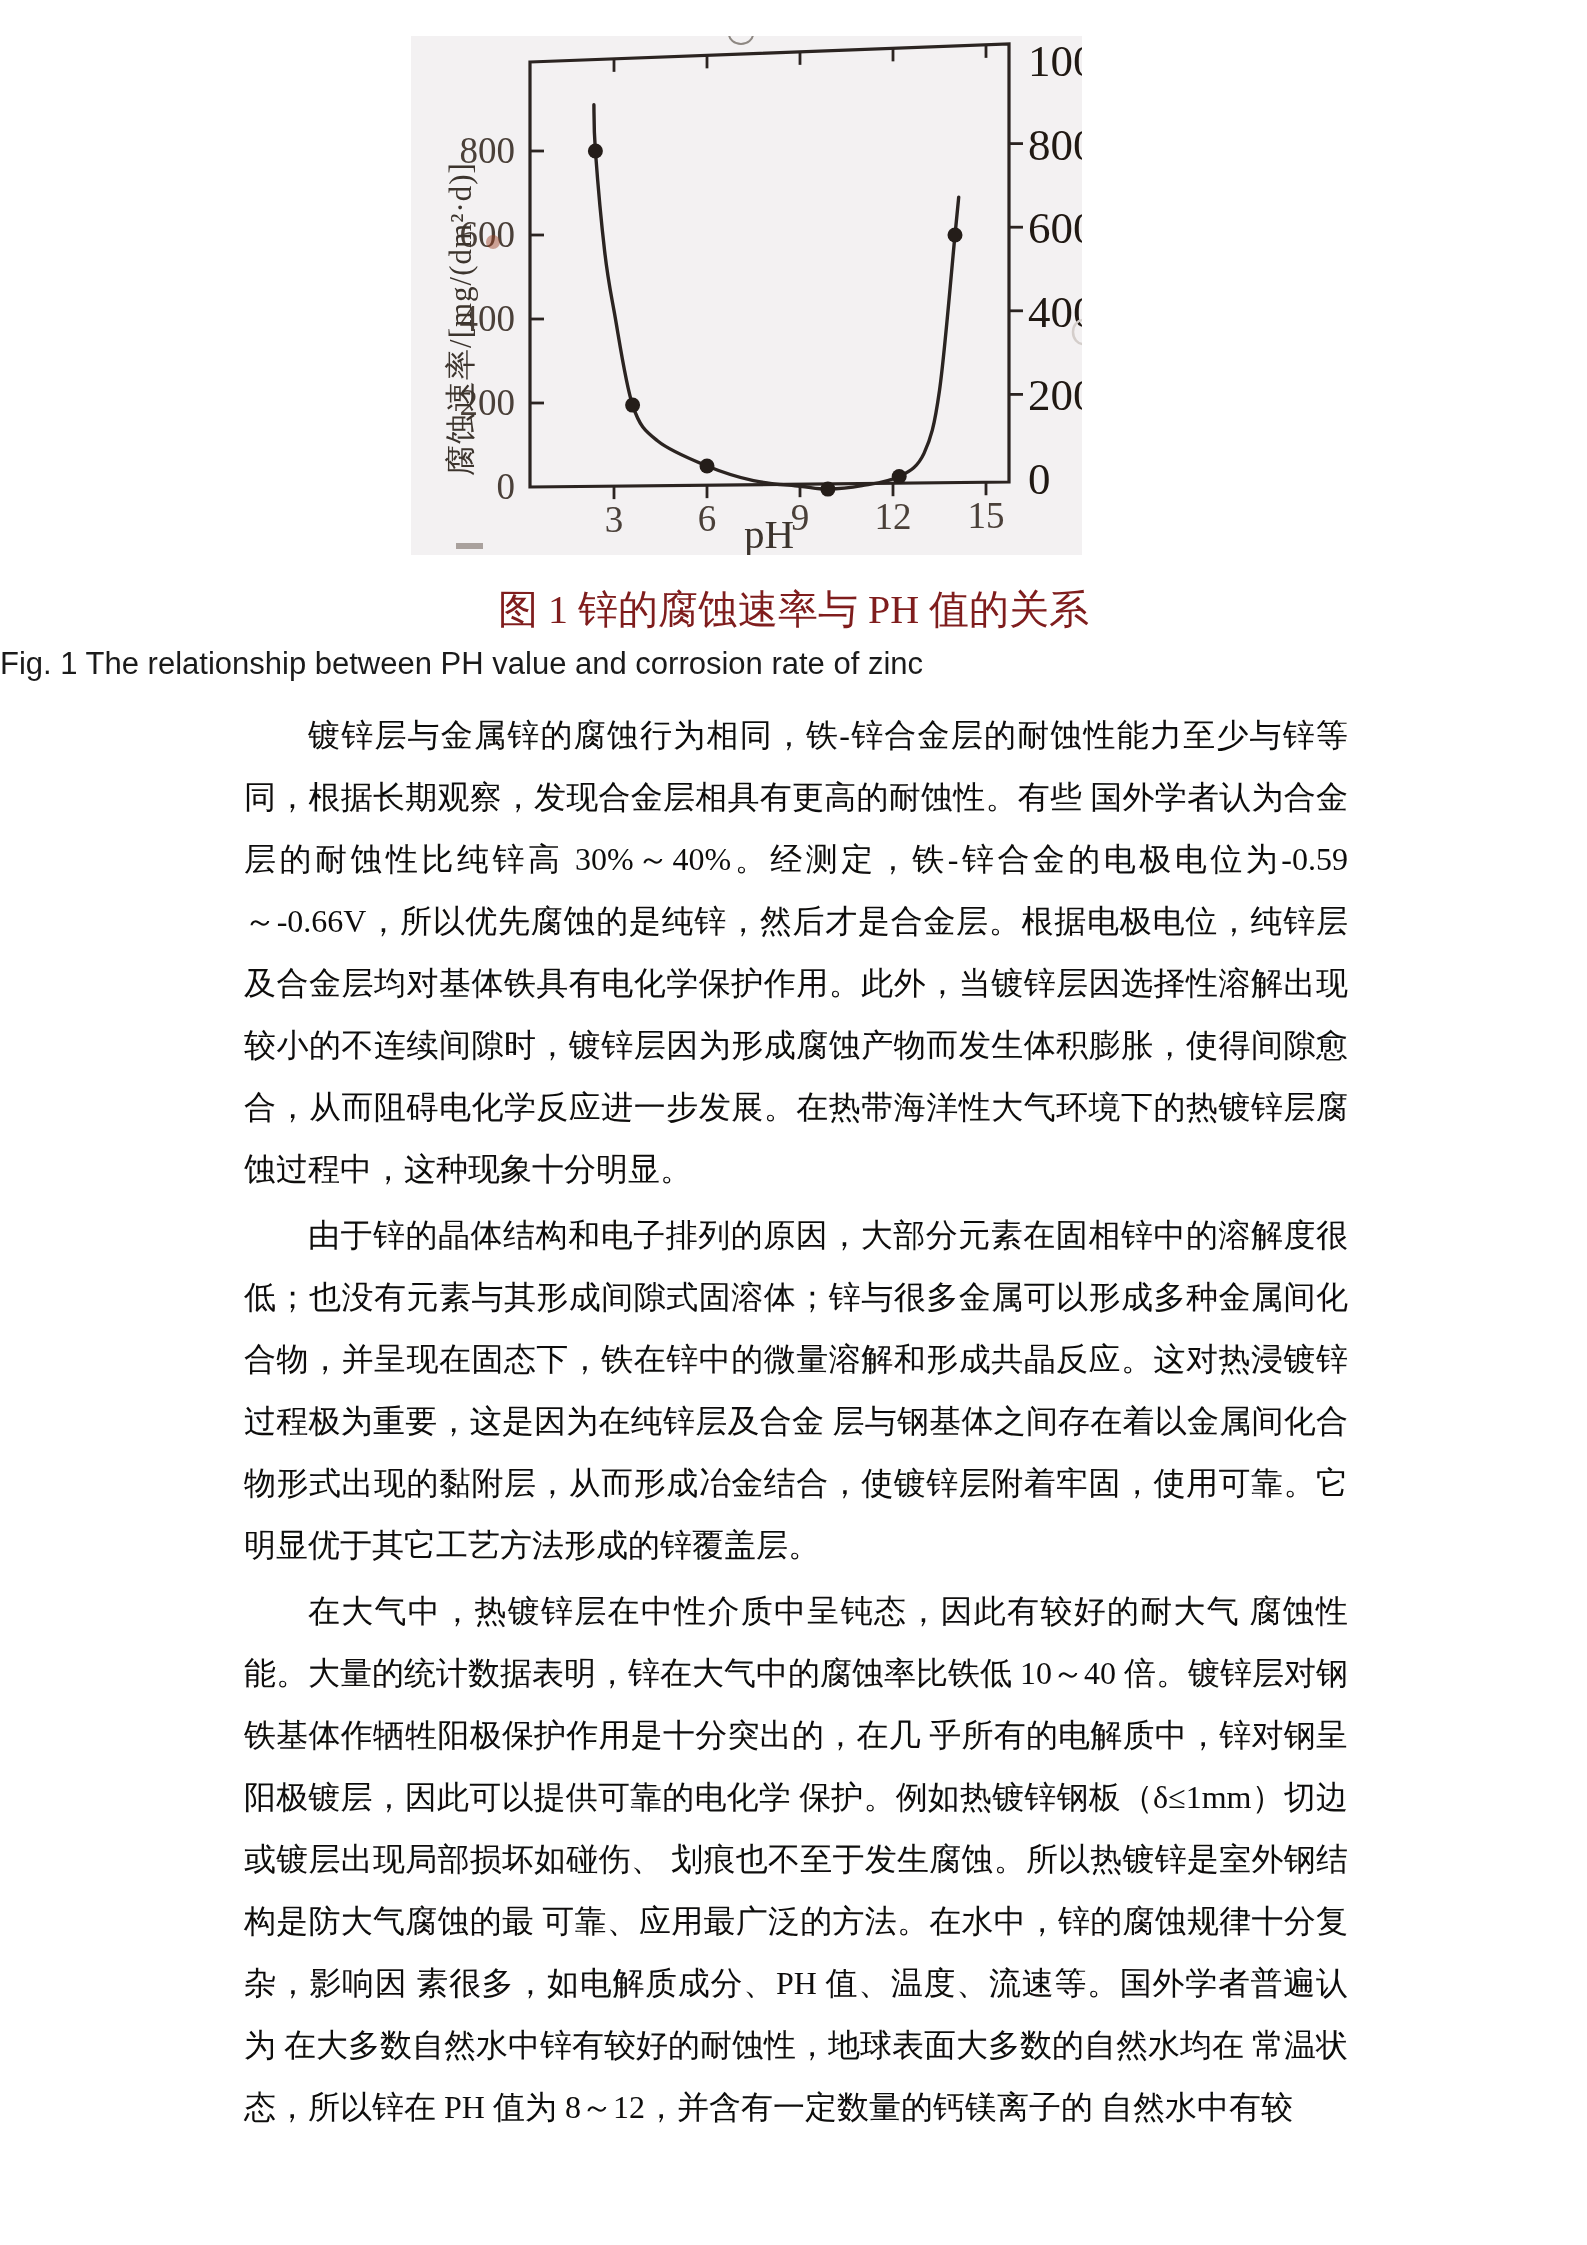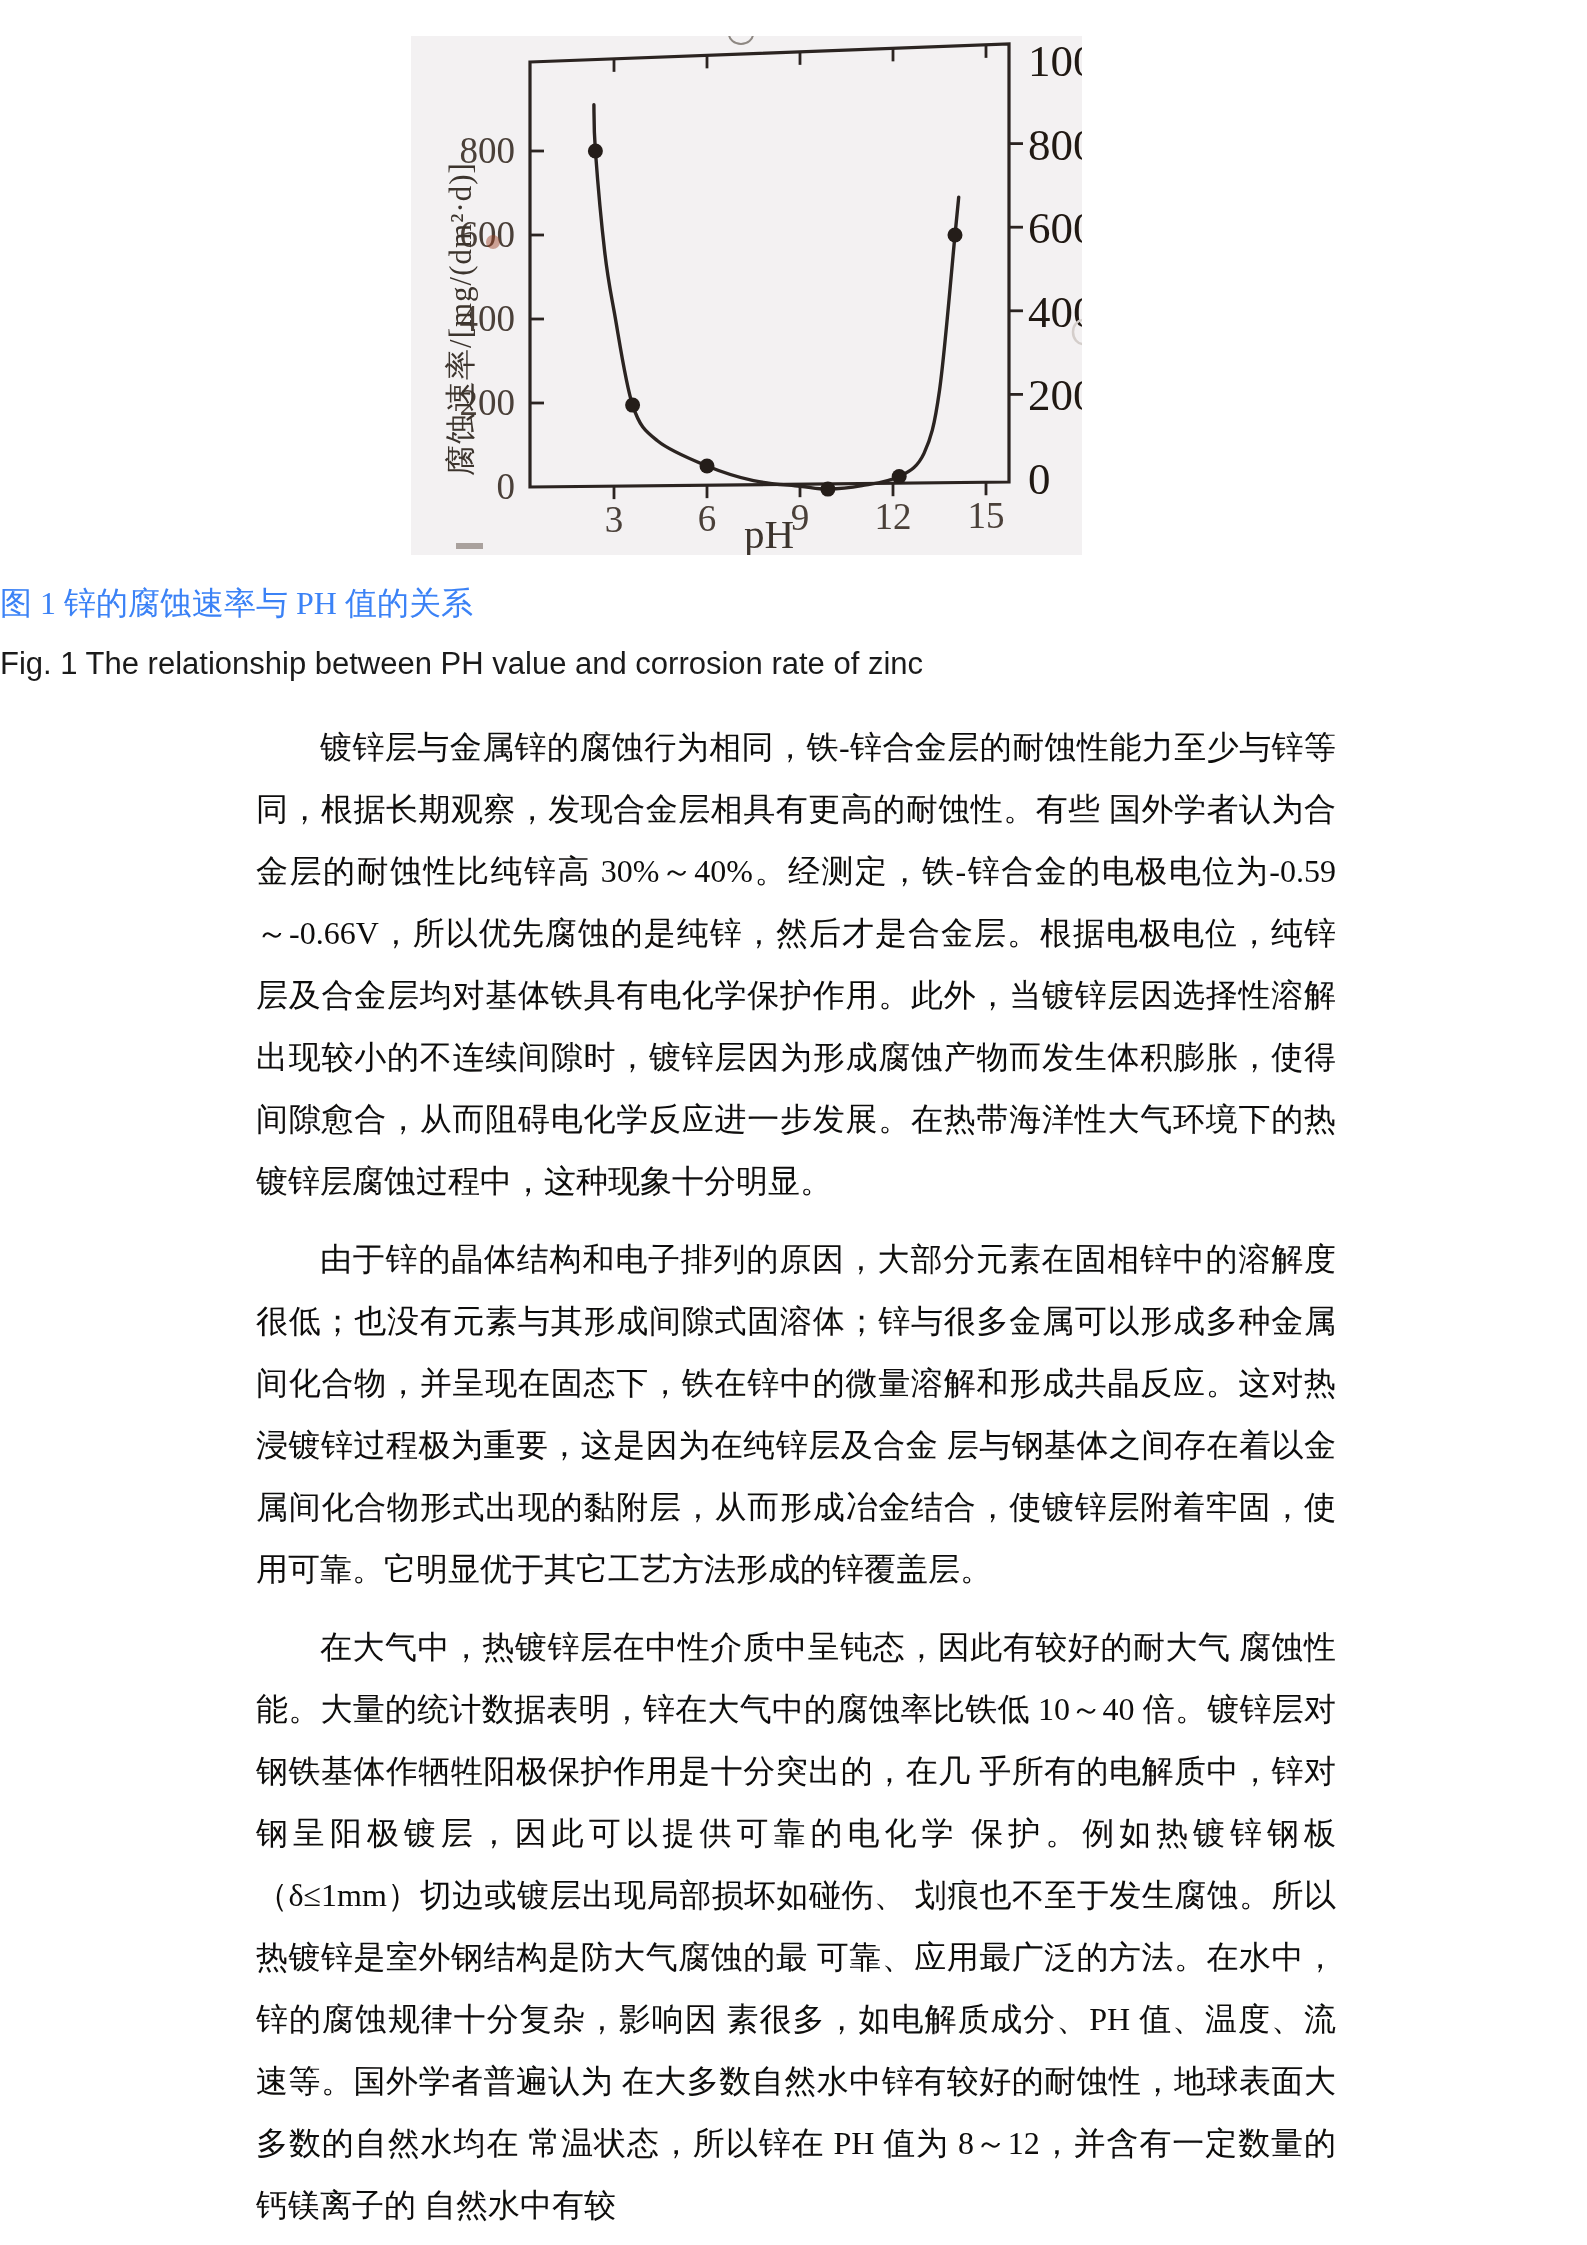--- a/index.html
+++ b/index.html
@@ -15,35 +15,35 @@
     background:#f3f1f2;overflow:hidden;
   }
   .scan svg{display:block;width:671px;height:519px;filter:blur(.4px);}
   .tick-num{font:37px "Liberation Serif","DejaVu Serif",serif;fill:#4a4039;}
   .right-num{font:45px "Liberation Serif","DejaVu Serif",serif;fill:#201913;}
   .axis-label{font:41px "Liberation Serif","DejaVu Serif",serif;fill:#3c342d;}
   .y-title{font:31px "Liberation Serif","DejaVu Serif",serif;fill:#3c342d;letter-spacing:1px;}
 
   
   .cap-zh{
-    position:absolute;left:0;top:582px;width:100%;text-align:left;
-    font-size:32px;color:#3b82f6;
+    position:absolute;left:0;top:582px;width:100%;text-align:center;
+    font-size:40px;color:#7f1d1d;
   }
   .cap-en{
     position:absolute;left:0;top:646px;width:100%;text-align:left;
     font-family:"Liberation Sans","DejaVu Sans",sans-serif;
     font-size:31px;color:#1b1b1b;
   }
 
   
   .textcol{
     position:absolute;left:240px;top:700px;width:1112px;
     font-size:32px;line-height:62px;text-align:justify;text-justify:inter-ideograph;
   }
-  .textcol p{margin:16px;text-indent:2em;}
+  .textcol p{margin:4px;text-indent:2em;}
   .sec-head{
     margin:26px 0 18px 0;font-size:40px;line-height:58px;font-weight:700;
     text-indent:0;color:#0b0a09;
   }
   .sec-num{margin-right:36px;}
 </style>
 </head>
 <body>
 
 <div class="page">

